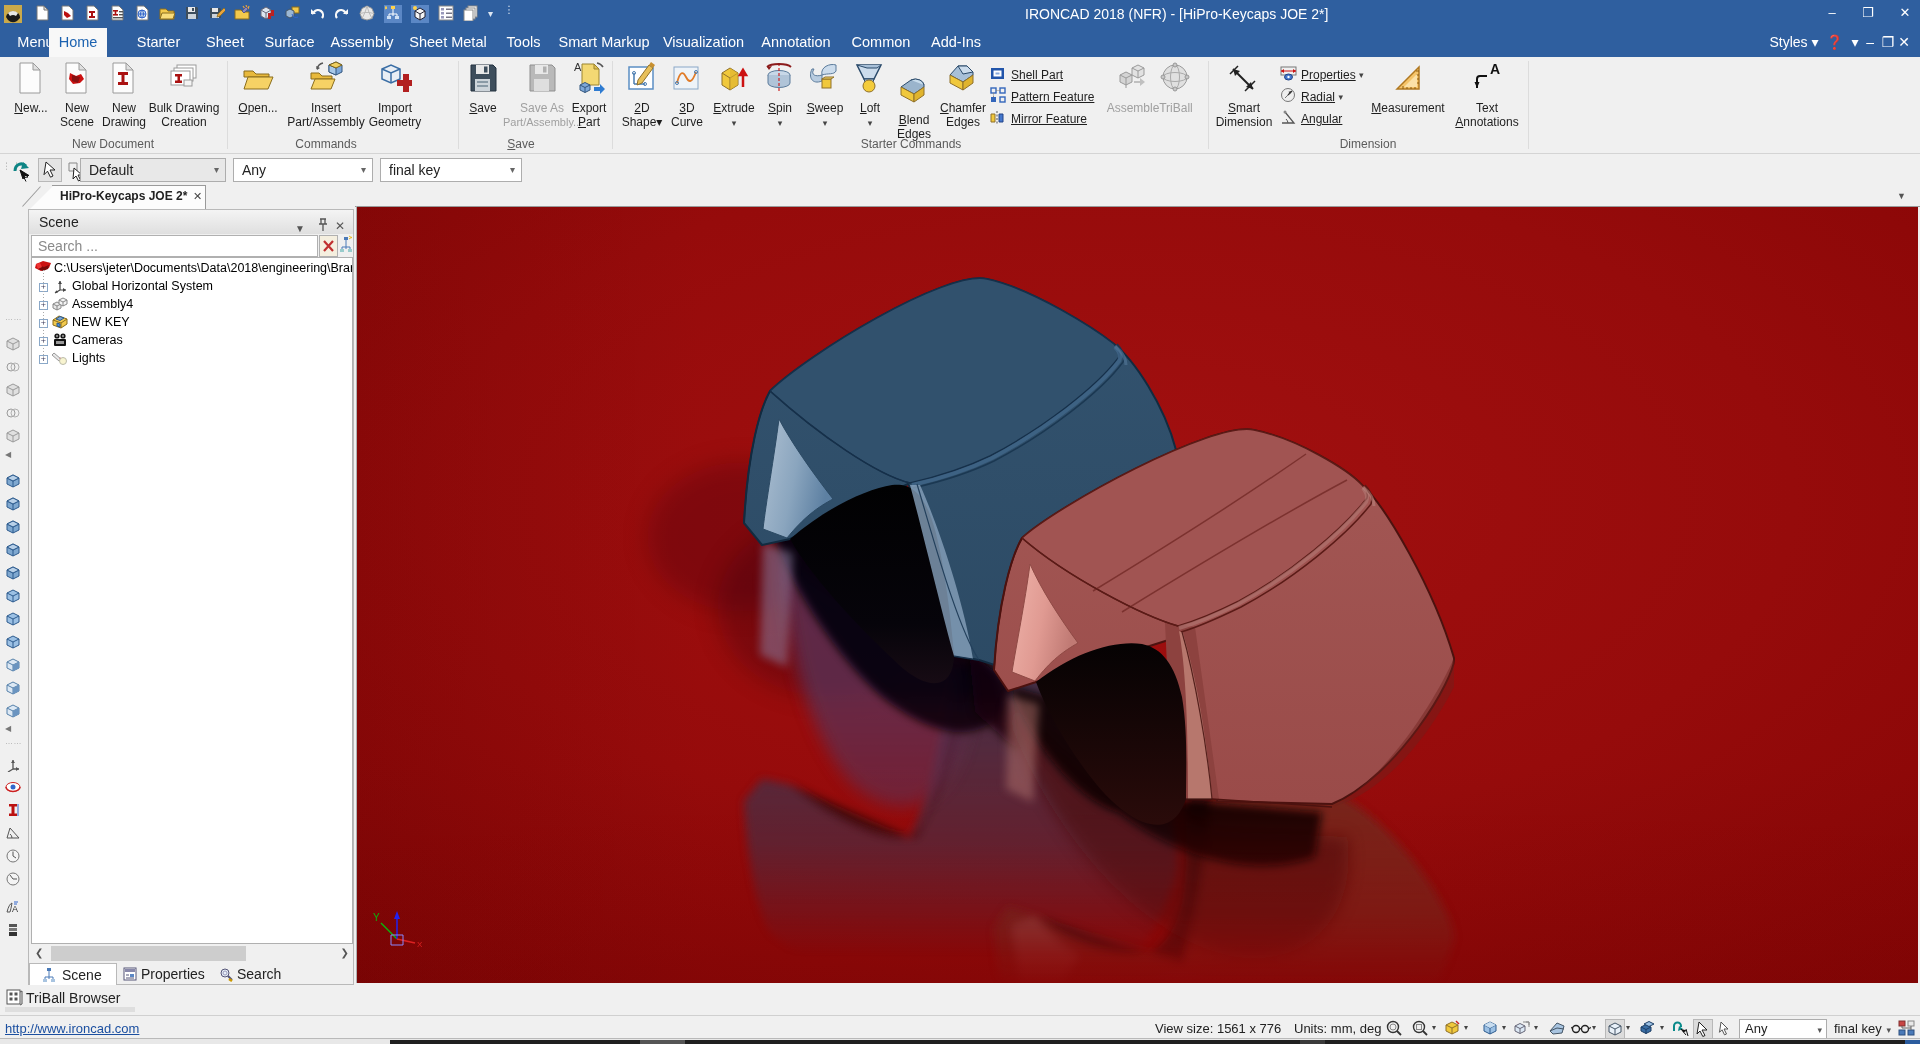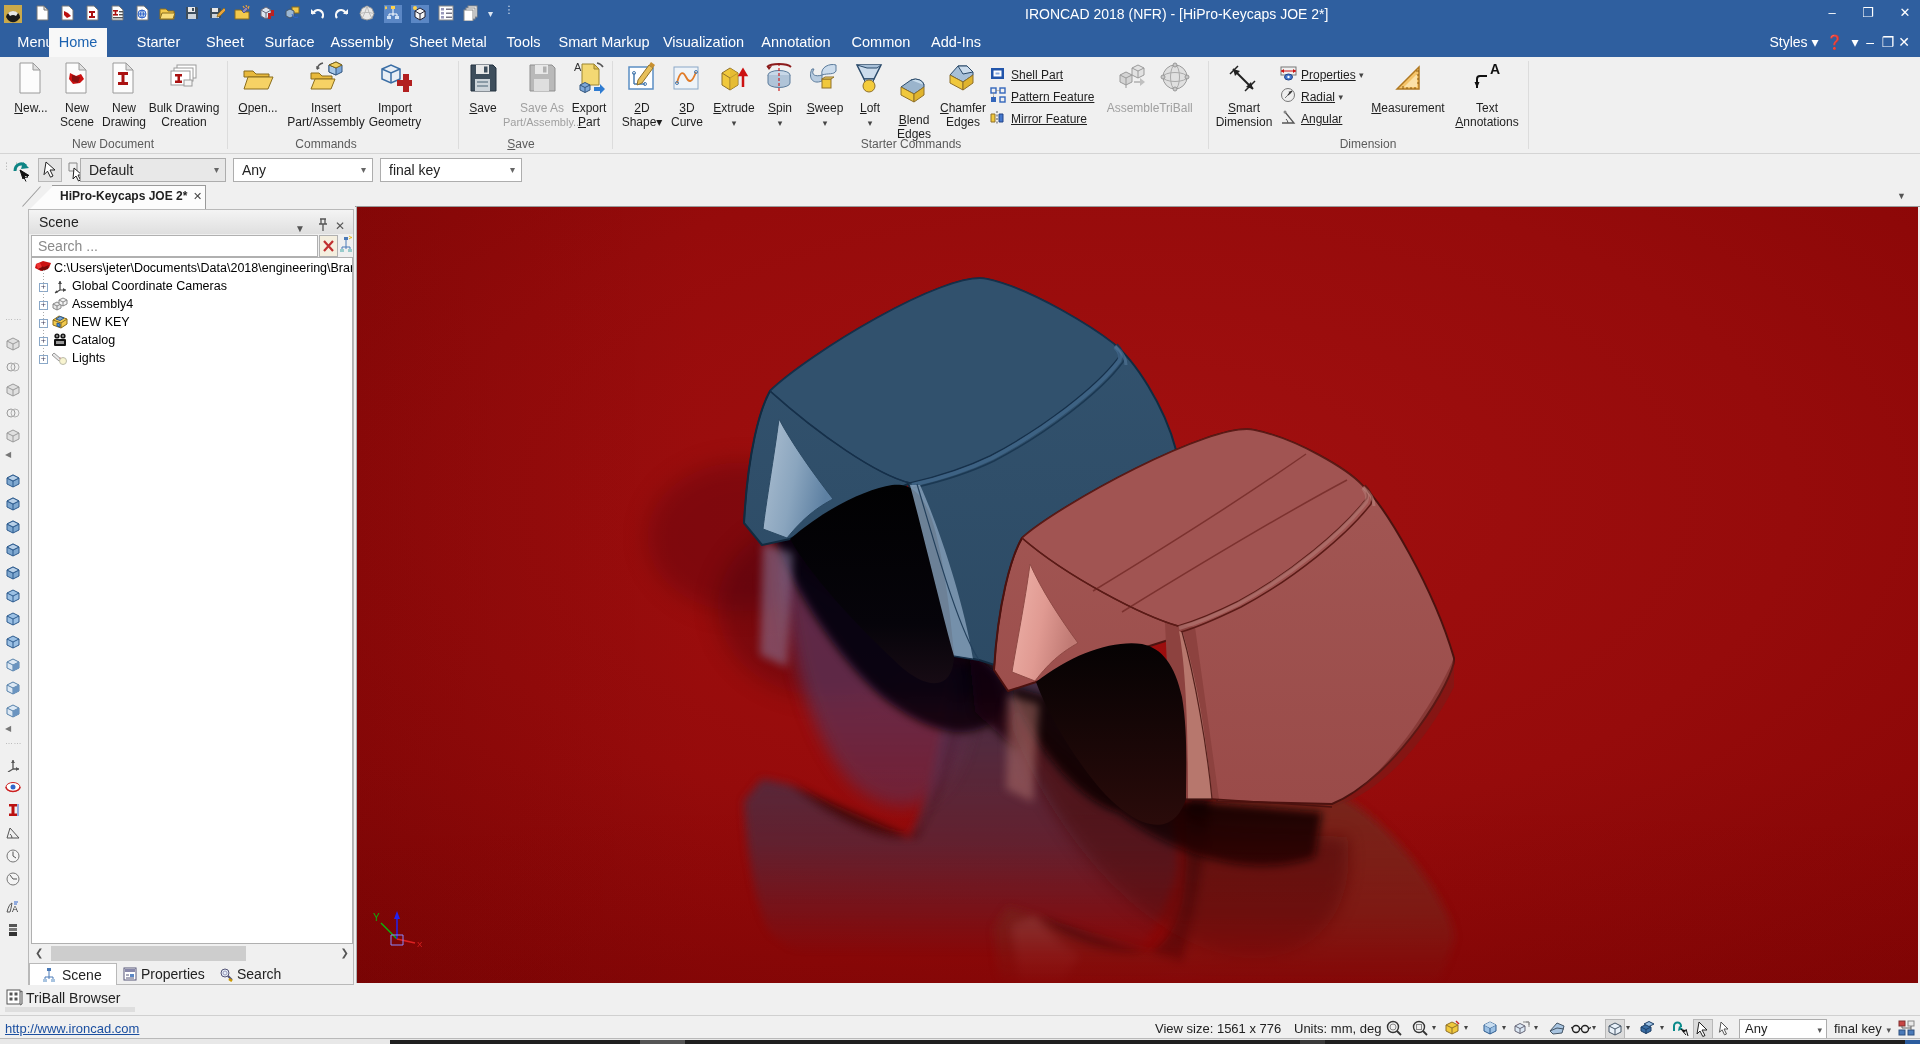--- a/index.html
+++ b/index.html
@@ -705,21 +705,21 @@
           <path d="M1,4 l7,-3 8,2 -2,5 -8,3 -6,-3 z" fill="#cc1111"></path>
           <path d="M3,5 l6,2 5,-2 -1,4 -5,2 -5,-2 z" fill="#7a0a0a"></path>
           <path d="M1,4 l4,-1 2,4 -4,2 z" fill="#ee3333"></path>
         </svg></div>
       <div class="trow" style="left:22px;top:1px;">C:\Users\jeter\Documents\Data\2018\engineering\Branc</div>
       <div style="position:absolute;left:7px;top:25px;width:9px;height:9px;border:1px solid #8aa8c8;background:#fff;font-size:9px;line-height:7px;text-align:center;color:#446;">+</div>
       <div style="position:absolute;left:20px;top:20px;"><svg width="16" height="16" viewBox="0 0 16 16">
           <path d="M8,12 V3 M8,12 H14 M8,12 L3,15" stroke="#444" fill="none" stroke-width="1.2"></path>
           <path d="M8,3 l-2,3 h4 z M14,12 l-3,-2 v4 z M3,15 l3,-0.5 -1.8,-2.2 z" fill="#444"></path>
         </svg></div>
-      <div class="trow" style="left:40px;top:19px;">Global Coordinate Cameras</div>
+      <div class="trow" style="left:40px;top:19px;">Global Horizontal System</div>
       <div style="position:absolute;left:7px;top:43px;width:9px;height:9px;border:1px solid #8aa8c8;background:#fff;font-size:9px;line-height:7px;text-align:center;color:#446;">+</div>
       <div style="position:absolute;left:20px;top:38px;"><svg width="16" height="16" viewBox="0 0 16 16">
           <path d="M1,8 l4,-2 4,2 v4 l-4,2 -4,-2 z" fill="#e8e8e8" stroke="#888"></path>
           <path d="M1,8 l4,2 4,-2 M5,10 v4" fill="none" stroke="#888"></path>
           <path d="M7,4 l4,-2 4,2 v4 l-4,2 -4,-2 z" fill="#f4f4f4" stroke="#888"></path>
           <path d="M7,4 l4,2 4,-2 M11,6 v4" fill="none" stroke="#888"></path>
         </svg></div>
       <div class="trow" style="left:40px;top:37px;">Assembly4</div>
       <div style="position:absolute;left:7px;top:61px;width:9px;height:9px;border:1px solid #8aa8c8;background:#fff;font-size:9px;line-height:7px;text-align:center;color:#446;">+</div>
       <div style="position:absolute;left:20px;top:56px;"><svg width="16" height="16" viewBox="0 0 16 16">
@@ -732,21 +732,21 @@
       <div class="trow" style="left:40px;top:55px;">NEW KEY</div>
       <div style="position:absolute;left:7px;top:79px;width:9px;height:9px;border:1px solid #8aa8c8;background:#fff;font-size:9px;line-height:7px;text-align:center;color:#446;">+</div>
       <div style="position:absolute;left:20px;top:74px;"><svg width="16" height="16" viewBox="0 0 16 16">
           <circle cx="5" cy="4" r="2.6" fill="#111"></circle>
           <circle cx="11" cy="4" r="2.6" fill="#111"></circle>
           <circle cx="5" cy="4" r="1.2" fill="#888"></circle>
           <circle cx="11" cy="4" r="1.2" fill="#888"></circle>
           <rect x="2" y="7" width="12" height="7" rx="1" fill="#111"></rect>
           <rect x="4" y="9" width="8" height="3" fill="#999"></rect>
         </svg></div>
-      <div class="trow" style="left:40px;top:73px;">Catalog</div>
+      <div class="trow" style="left:40px;top:73px;">Cameras</div>
       <div style="position:absolute;left:7px;top:97px;width:9px;height:9px;border:1px solid #8aa8c8;background:#fff;font-size:9px;line-height:7px;text-align:center;color:#446;">+</div>
       <div style="position:absolute;left:20px;top:92px;"><svg width="16" height="16" viewBox="0 0 16 16">
           <path d="M2,3 l7,6 -2,2 -7,-6 z" fill="#e8e8e8" stroke="#999"></path>
           <path d="M8,8 l5,5" stroke="#c22" stroke-width="1.5"></path>
           <circle cx="11" cy="11" r="3.5" fill="#f8f4d0" stroke="#bba"></circle>
         </svg></div>
       <div class="trow" style="left:40px;top:91px;">Lights</div>
       <div style="position:absolute;left:11px;top:12px;width:1px;height:90px;background:repeating-linear-gradient(#aaa 0 1px,transparent 1px 3px);"></div>
     </div>
     <div id="hscroll">

